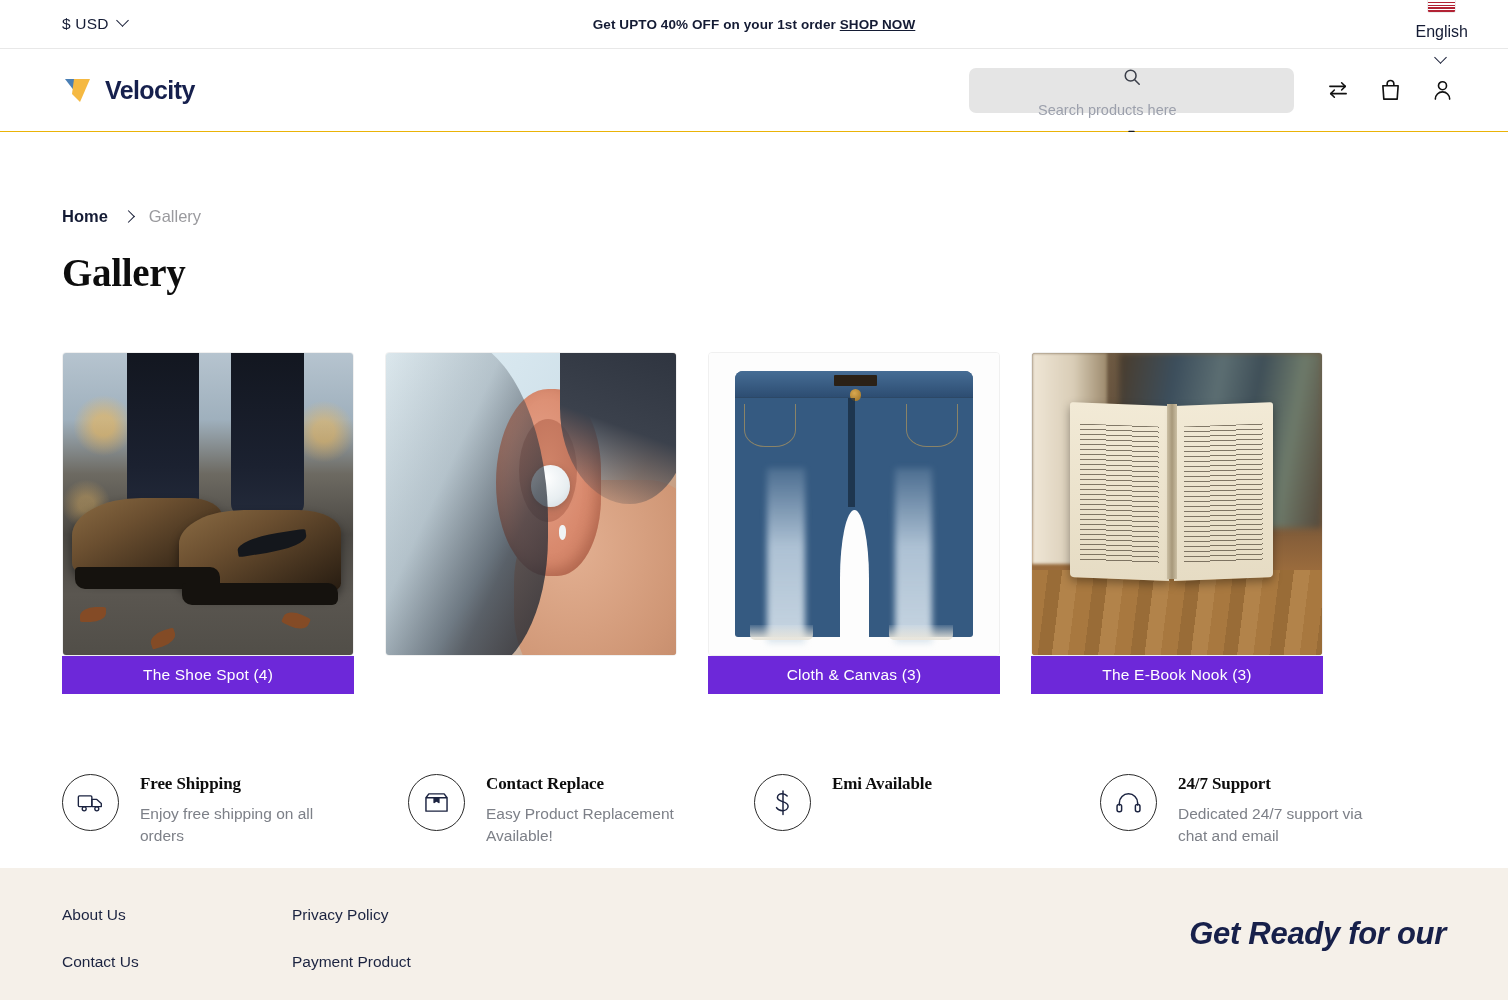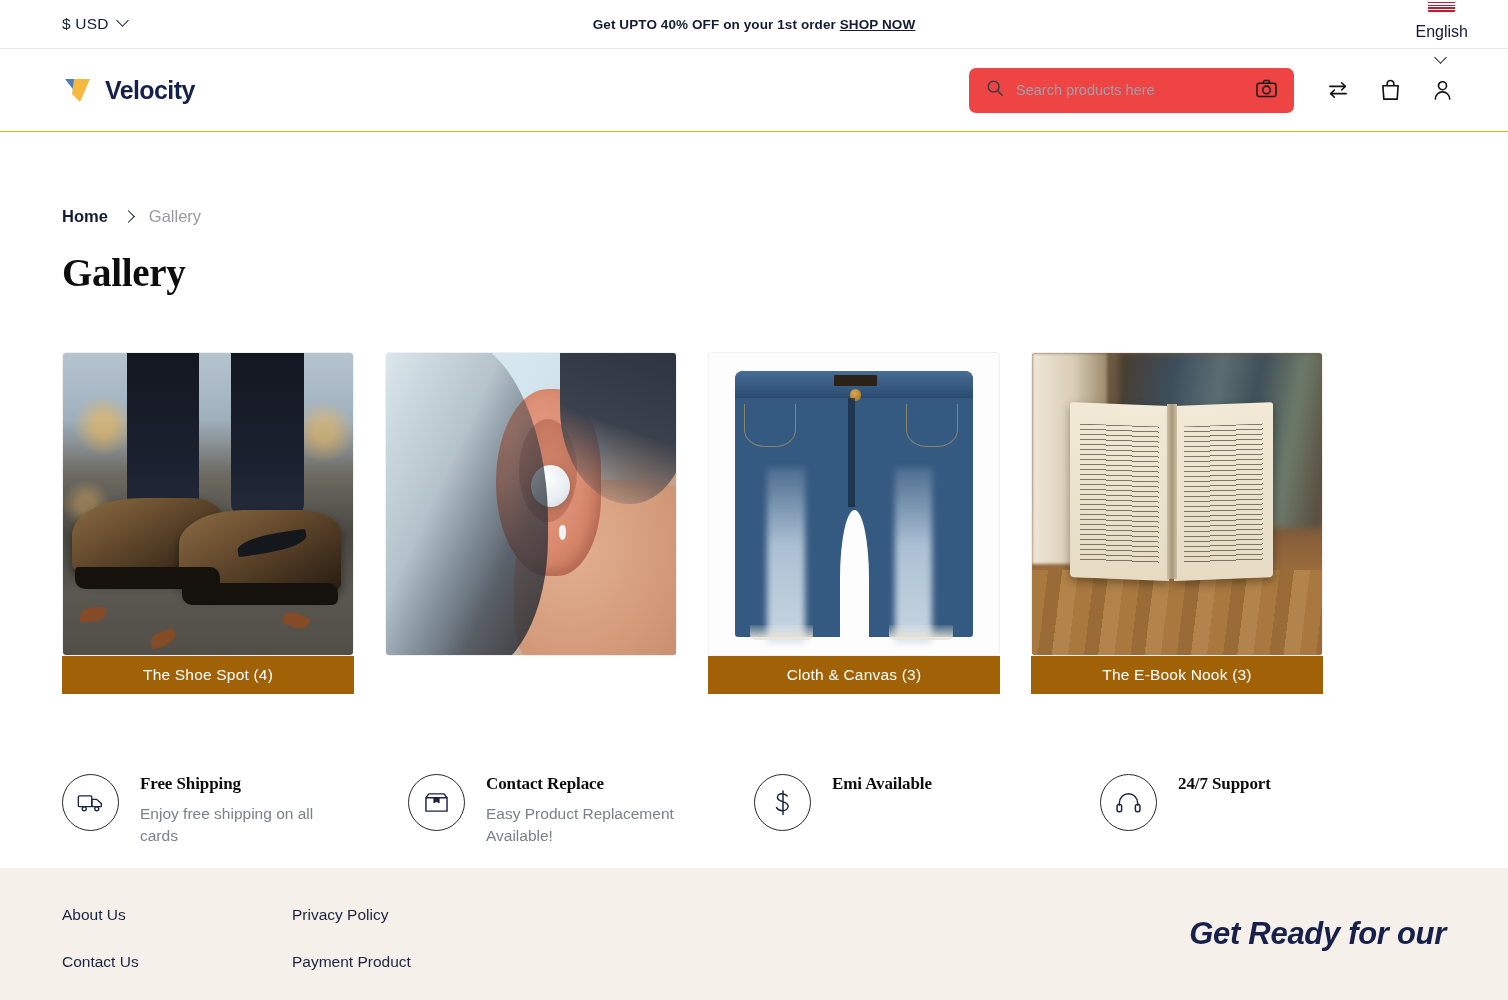--- a/index.html
+++ b/index.html
@@ -60,22 +60,22 @@
   .logo { display: flex; align-items: center; gap: 9px; cursor: pointer; }
   .logo-mark { width: 34px; height: 34px; position: relative; flex: 0 0 34px; }
   .logo-text { font-size: 25px; font-weight: 800; letter-spacing: -.6px; color: #16204d; }
   .nav { display: flex; align-items: center; gap: 0; margin-left: 56px; }
   .nav-item {
     font-size: 15.5px; font-weight: 500; letter-spacing: .7px;
     color: #141b34; padding: 0 26px; cursor: pointer; white-space: nowrap;
   }
   .search-wrap {
     margin-left: auto; width: 325px; height: 45px;
-    background: #ef4444; border-radius: 7px;
-    display: flex; align-items: center; gap: 12px; padding: 0 17px;
+    background: #e5e5e5; border-radius: 7px;
+    display: flex; align-items: center; gap: 12px; padding: 0 17px; flex-direction: column;
   }
   .search-input {
     flex: 1; border: none; outline: none; background: transparent;
     font-family: "Liberation Sans", sans-serif;
     font-size: 14.5px; color: #141b34;
   }
   .search-input::placeholder { color: #9ca0ac; }
   .hdr-icons { display: flex; align-items: center; gap: 0; margin-left: 18px; }
   .hdr-icon { width: 52px; height: 40px; display: flex; align-items: center; justify-content: center; cursor: pointer; }
 
@@ -99,21 +99,21 @@
 
   
   .gallery { display: flex; gap: 31px; margin-top: 57px; }
   .gcard { width: 292px; cursor: pointer; }
   .gthumb {
     width: 292px; height: 304px; border-radius: 4px; overflow: hidden;
     position: relative; background: #fff;
     border: 1px solid #f0f0f0;
   }
   .gcaption {
-    height: 38px; background: #a16207;
+    height: 38px; background: #6d28d9;
     display: flex; align-items: center; justify-content: center;
     color: #fff; font-size: 15.5px; letter-spacing: .2px;
   }
 
   
   .ph { position: absolute; inset: 0; }
   
   .ph-shoes {
     background:
       radial-gradient(circle at 14% 24%, rgba(245,185,80,.55) 0 3%, transparent 9%),
@@ -458,21 +458,21 @@
         <div class="feat-icon">
           <svg width="27" height="22" viewBox="0 0 30 24" fill="none" stroke="#1b2340" stroke-width="1.5" stroke-linejoin="round">
             <rect x="1.5" y="4" width="15" height="12" rx="1.2"></rect>
             <path d="M16.5 8 H22 L27 12.5 V16 H16.5 Z"></path>
             <circle cx="8" cy="18.5" r="2.2"></circle>
               <circle cx="22" cy="18.5" r="2.2"></circle>
           </svg>
         </div>
         <div>
           <div class="feat-title">Free Shipping</div>
-          <div class="feat-desc">Enjoy free shipping on all cards</div>
+          <div class="feat-desc">Enjoy free shipping on all orders</div>
         </div>
       </div>
 
       <div class="feat">
         <div class="feat-icon">
           <svg width="25" height="23" viewBox="0 0 26 24" fill="none" stroke="#1b2340" stroke-width="1.5" stroke-linejoin="round">
             <path d="M2 7 H24 V21 H2 Z"></path>
             <path d="M2 7 L5 3 H21 L24 7"></path>
             <path d="M10.5 7 V12 L13 10.4 L15.5 12 V7" fill="#1b2340"></path>
           </svg>
@@ -498,20 +498,21 @@
       <div class="feat">
         <div class="feat-icon">
           <svg width="27" height="22" viewBox="0 0 28 24" fill="none" stroke="#1b2340" stroke-width="1.6" stroke-linejoin="round">
             <path d="M4 15 V12 A10 10 0 0 1 24 12 V15"></path>
             <rect x="1.5" y="13.5" width="5" height="8" rx="2.2"></rect>
             <rect x="21.5" y="13.5" width="5" height="8" rx="2.2"></rect>
           </svg>
         </div>
         <div>
           <div class="feat-title">24/7 Support</div>
+          <div class="feat-desc">Dedicated 24/7 support via chat and email</div>
         </div>
       </div>
 
     </div>
   </div>
 
   <div class="footer">
     <div class="fcol">
       <span class="flink">About Us</span>
       <span class="flink">Contact Us</span>

